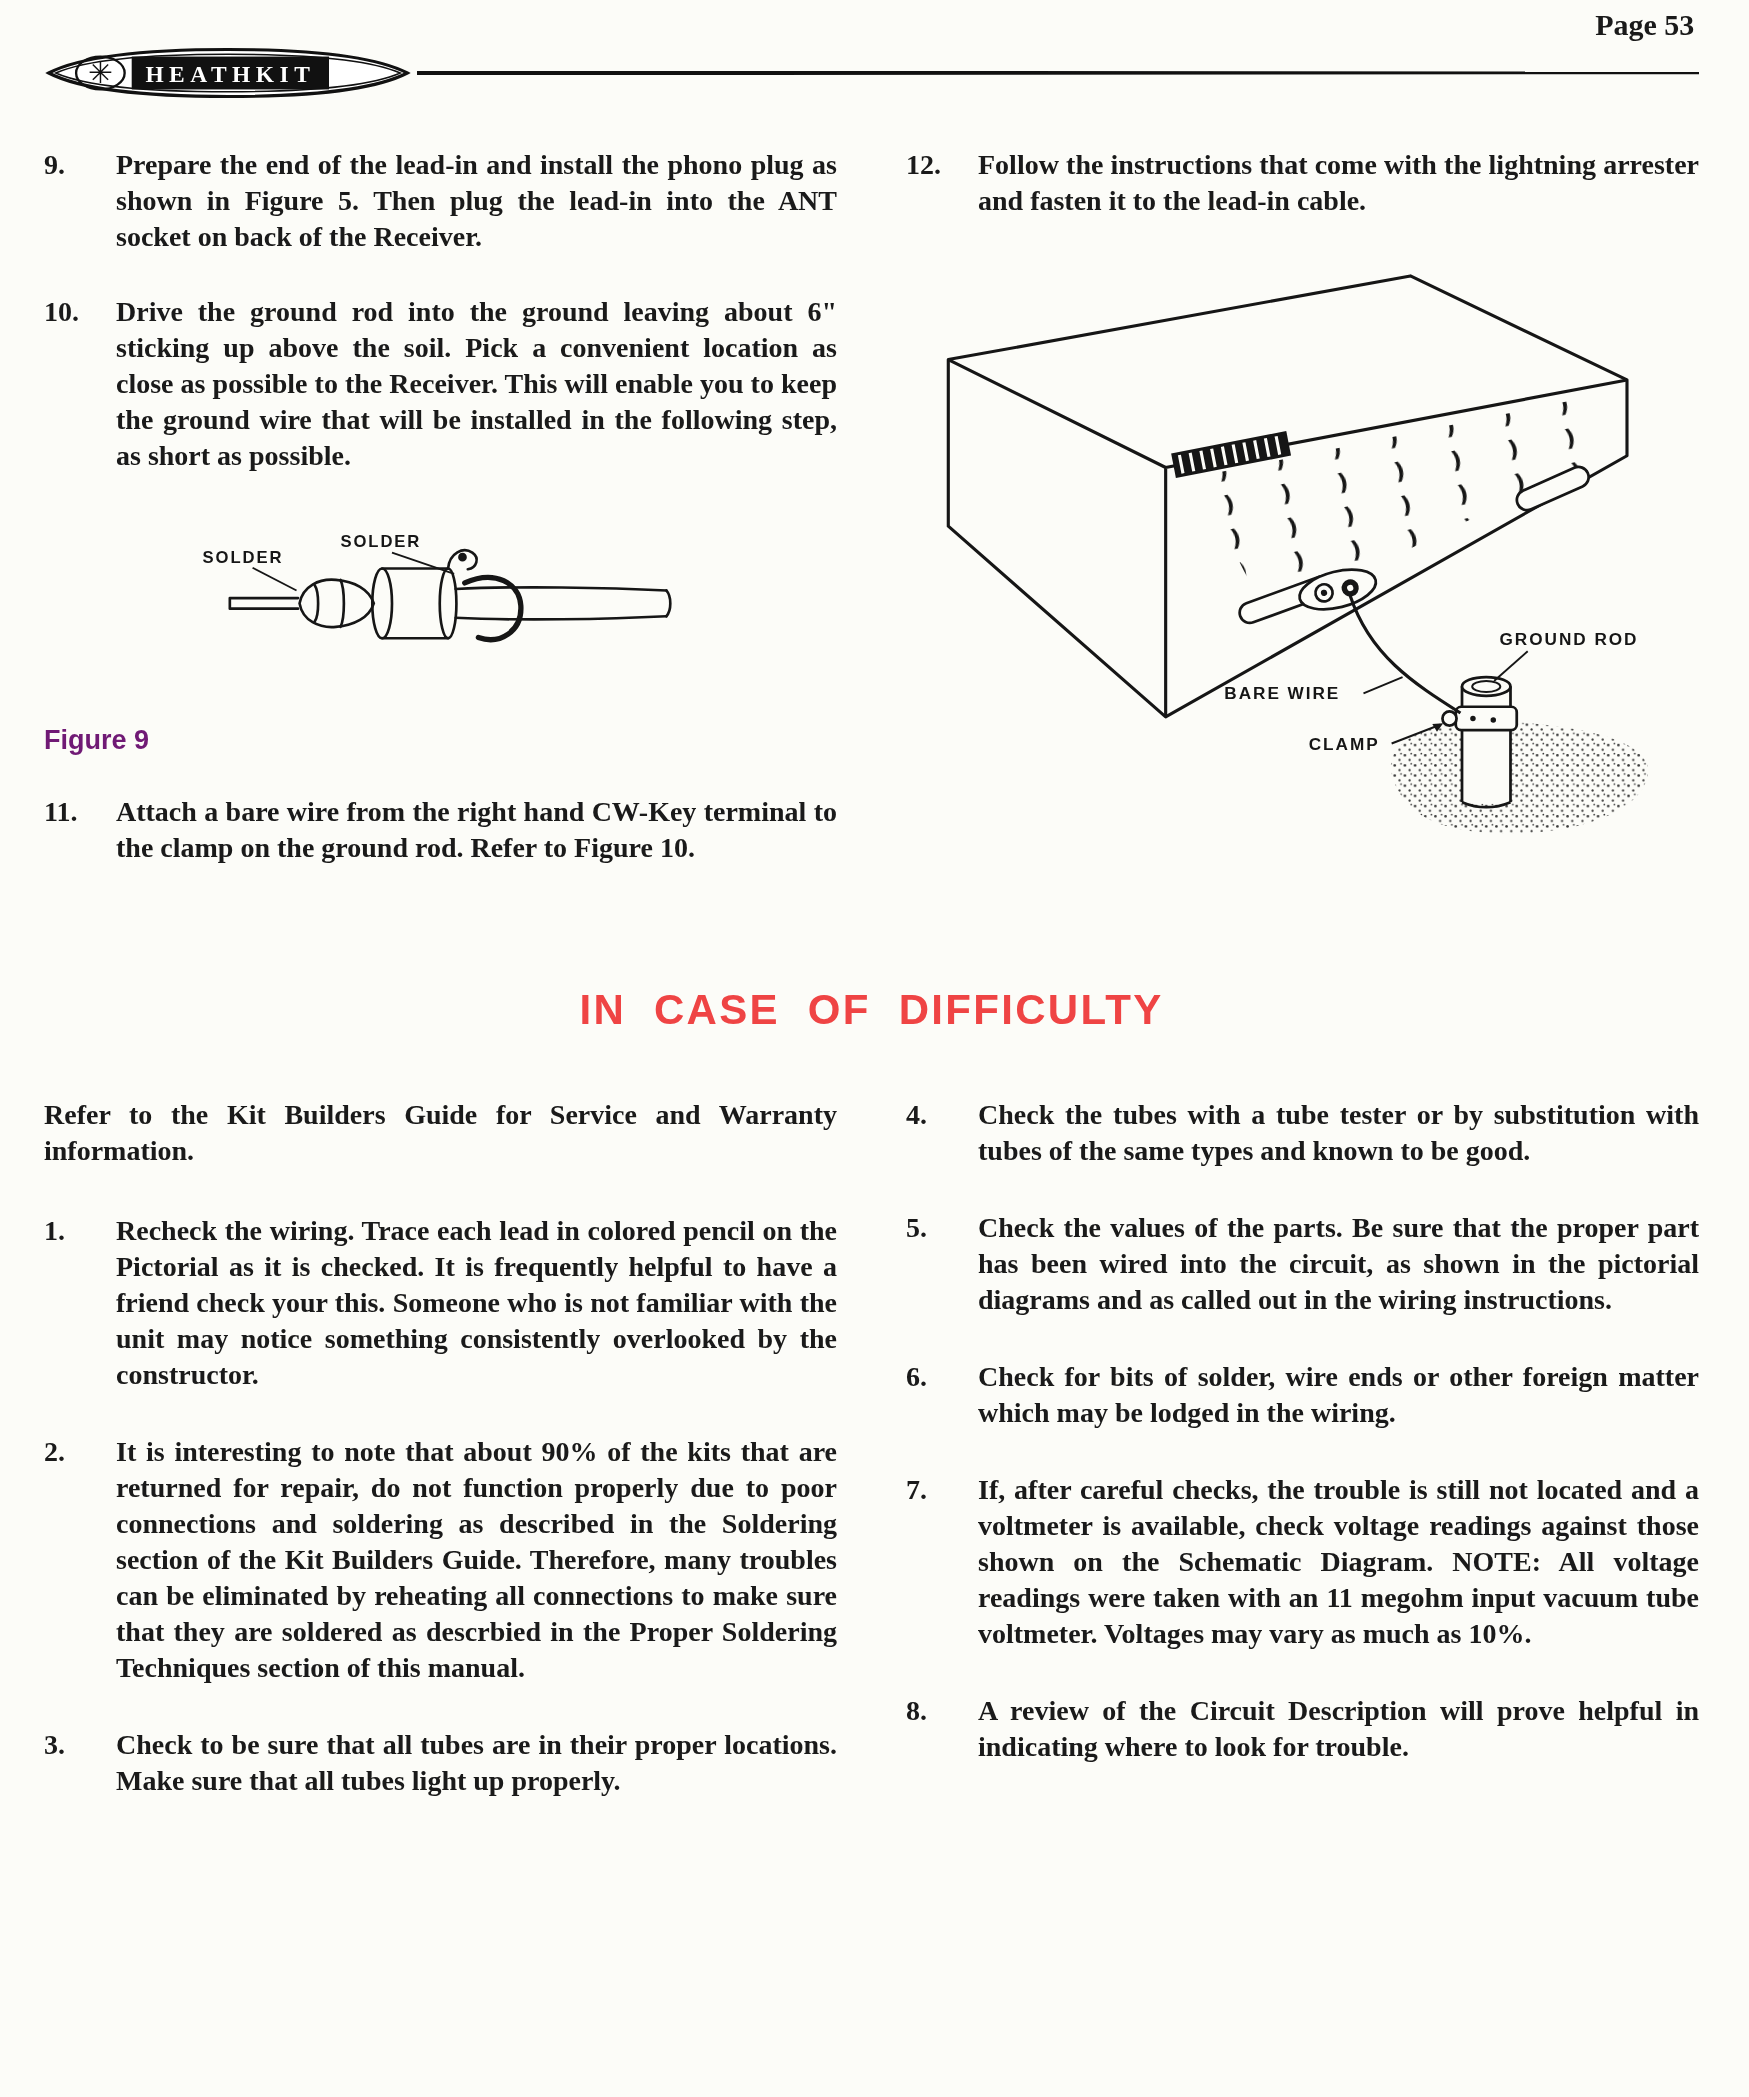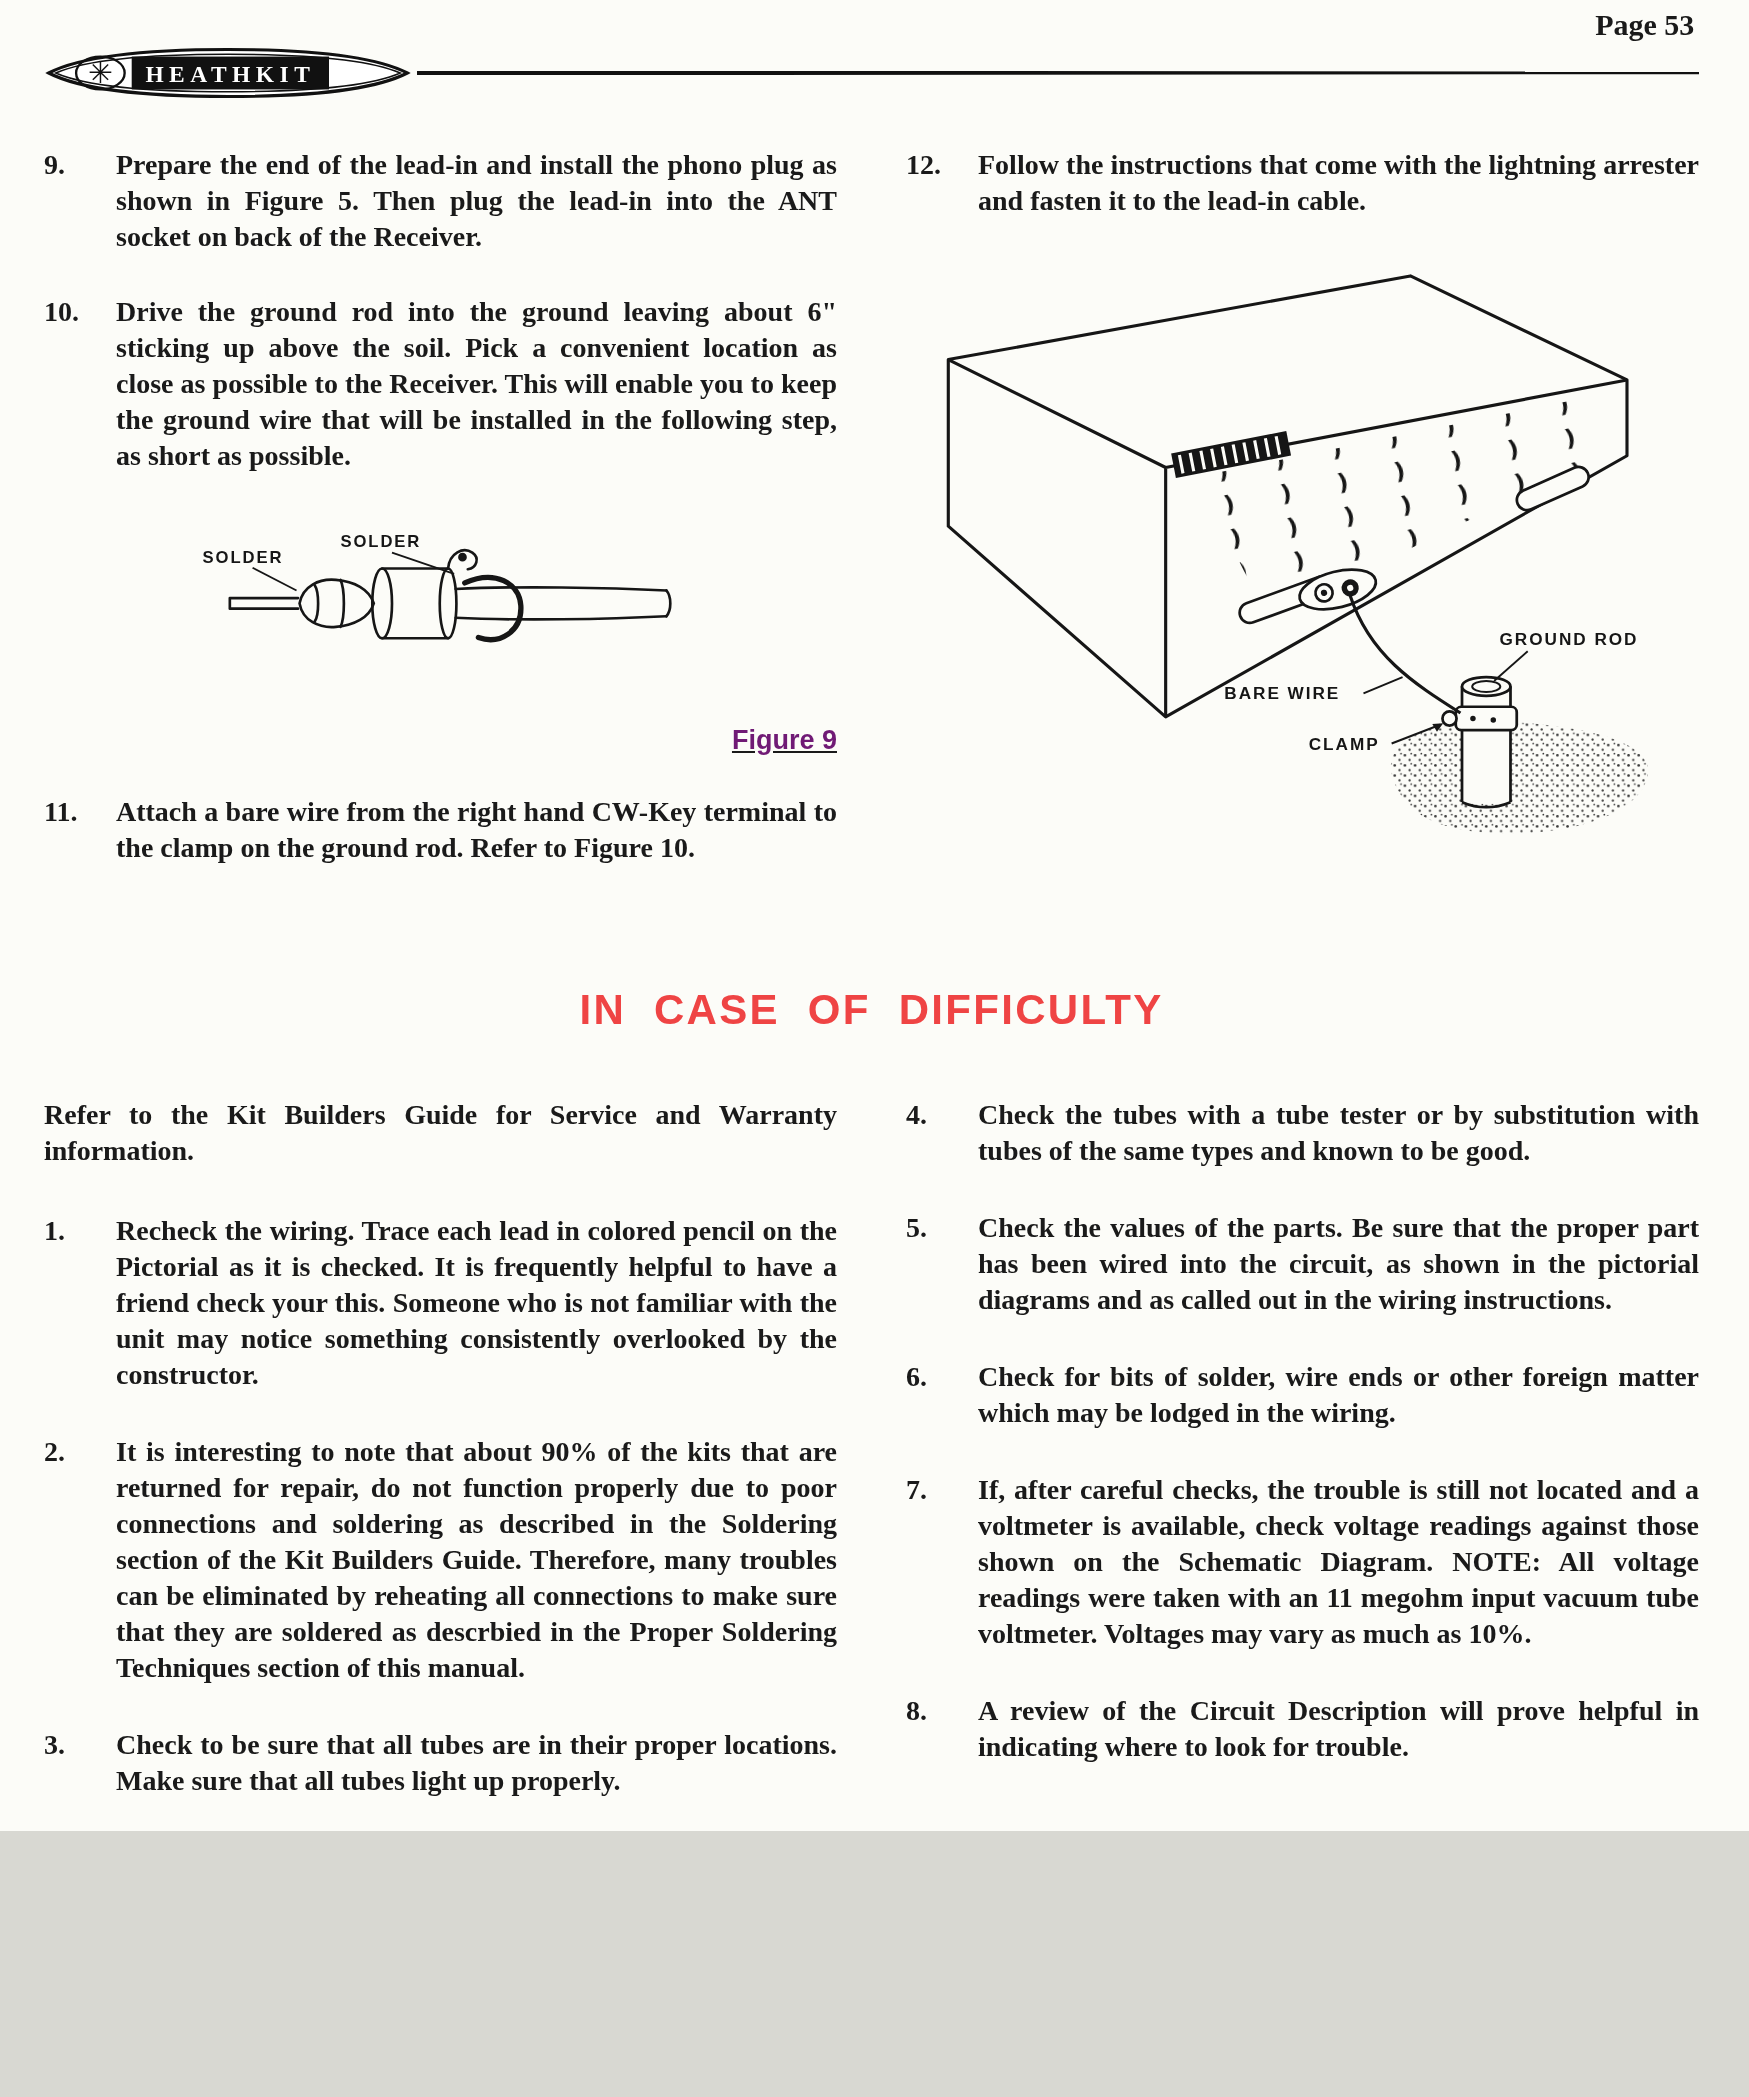--- a/index.html
+++ b/index.html
@@ -1,40 +1,40 @@
 <!DOCTYPE html>
 <html style="font-size:12.5px"><head>
 <meta charset="utf-8">
 <style>
   * { margin:0; padding:0; box-sizing:border-box; }
   html,body { background:#d8d8d2; }
   .page {
     position:relative;
-    width:1749px; height:1831px;
+    width:1749px; height:2097px;
     background:#fcfcf8;
     color:#1a1a1a;
     font-family:"Liberation Serif", serif;
     overflow:hidden;
     padding:7.8px 50px 0 44px;
   }
   .page-number {
     text-align:right; font-size:30px; font-weight:bold; padding-right:4.7px;
   }
   .brand-row { display:flex; align-items:center; margin-top:1.6px; height:59px; }
   .rule { flex:1; height:4.7px; background:#111; margin-left:4.7px;
           clip-path:polygon(0 0,100% 22%,100% 78%,0 100%); }
   .columns { display:grid; grid-template-columns:1fr 1fr; column-gap:69px; }
   .steps-section { margin-top:45px; }
   .difficulty-section { margin-top:63px; }
   .step { display:flex; margin-bottom:39px; }
   .difficulty-section .step { margin-bottom:41px; }
   .num { width:72px; flex:none; font-weight:bold; font-size:28px; line-height:36px; }
   .txt { flex:1; font-weight:bold; font-size:28px; line-height:36px; text-align:justify; }
   .intro { font-weight:bold; font-size:28px; line-height:36px; margin-bottom:44px; text-align:justify; }
-  .fig { text-align:right; margin-bottom:38px;text-decoration:underline; }
+  .fig { text-align:left; margin-bottom:38px; }
   .fig svg { display:block; margin:0 auto; }
   .fig-caption {
     font-family:"Liberation Sans", sans-serif; font-weight:bold;
     font-size:27px; margin-top:6.3px; color:#701a75;
   }
   .section-title {
     text-align:center; font-family:"Liberation Sans", sans-serif;
     font-weight:bold; font-size:42px; letter-spacing:2.3px; word-spacing:14px;
     margin-top:81px; color:#ef4444;
   }

